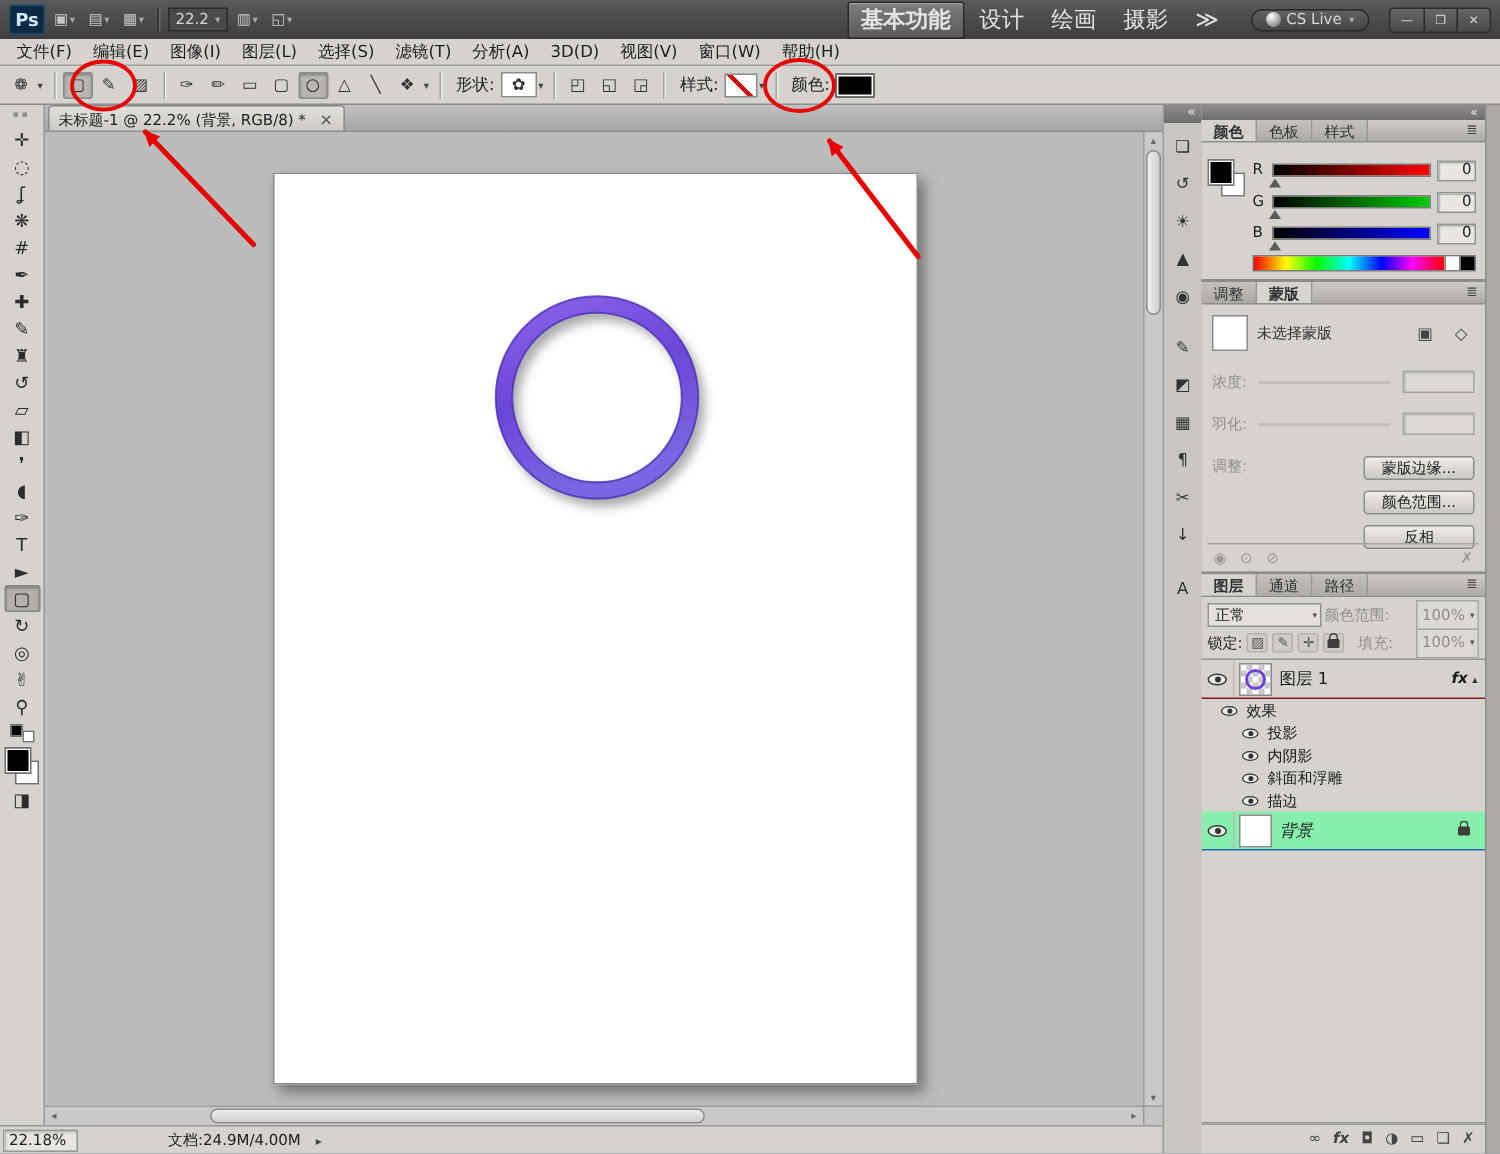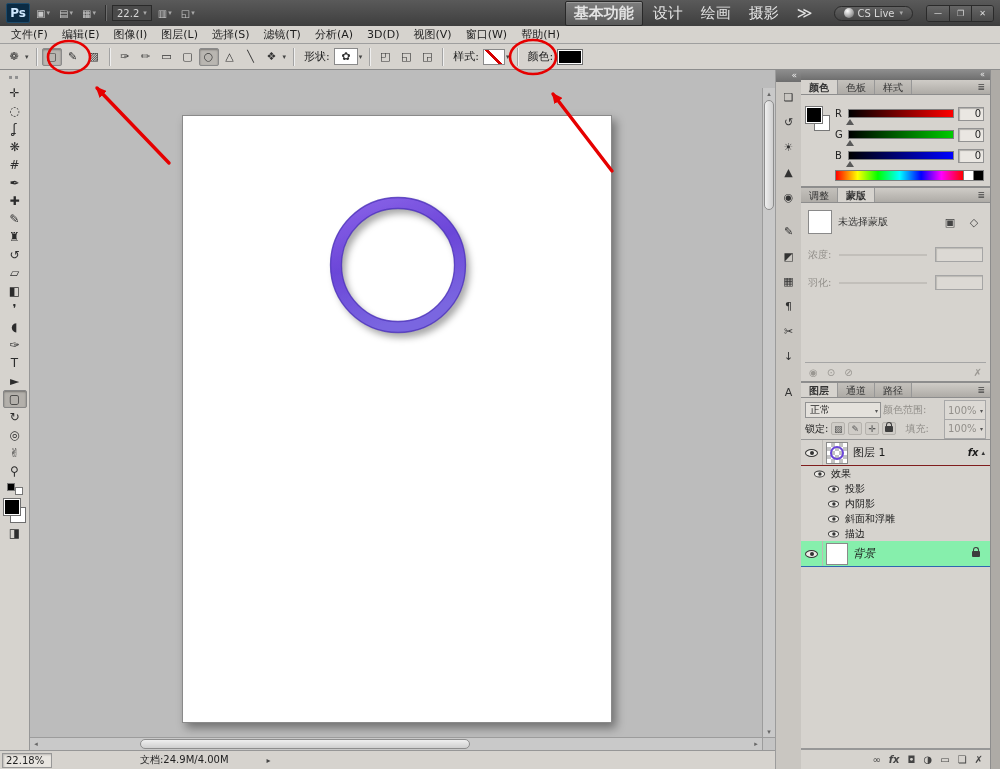--- a/index.html
+++ b/index.html
@@ -89,21 +89,21 @@
   .hscroll { position:absolute; left:30px; top:737px; width:732px; height:13px; background:#c9c9c9;
     border-top:1px solid #9c9c9c; font-size:7px; color:#666; }
   .hthumb { position:absolute; left:110px; top:1px; width:330px; height:10px;
     background:linear-gradient(#efefef,#cfcfcf); border:1px solid #8d8d8d; border-radius:5px; }
   .harrow { position:absolute; top:0; width:12px; height:12px; display:flex; align-items:center; justify-content:center; }
   .scroll-corner { position:absolute; left:762px; top:737px; width:13px; height:13px; background:#c4c4c4;
     border-left:1px solid #9c9c9c; border-top:1px solid #9c9c9c; }
 
   
   .statusbar { position:absolute; left:0; top:750px; width:775px; height:19px; background:#d6d3ce;
-    border-top:1px solid #979797; display:flex; align-items:center; font-size:10px; padding-left:2px;gap:28px; }
+    border-top:1px solid #979797; display:flex; align-items:center; font-size:10px; padding-left:2px; }
   .zoom-box { width:50px; height:15px; background:#e8e5e0; border:1px solid #979797;
     box-shadow:inset 1px 1px 2px rgba(0,0,0,.2); display:flex; align-items:center; padding-left:3px; }
   .doc-info { margin-left:60px; color:#222; }
   .status-caret { margin-left:10px; font-size:8px; color:#444; }
 
   
   .dockstrip { position:absolute; left:775px; top:70px; width:26px; height:699px; background:#c9c6c1;
     border-left:1px solid #9c9c9c; display:flex; flex-direction:column; align-items:center; }
   .dock-collapse { width:100%; height:12px; background:linear-gradient(#8d8d8d,#6e6e6e); color:#ececec;
     font-size:9px; line-height:11px; text-align:right; padding-right:4px; }
@@ -314,20 +314,26 @@
       <div class="ob-btn">◲</div>
     <div class="ob-sep"></div>
     <span class="ob-label">样式:</span>
     <div class="style-thumb"></div>
     <span class="ob-caret">▾</span>
     <div class="ob-sep"></div>
     <span class="ob-label">颜色:</span>
     <div class="color-swatch-btn"></div>
   </div>
 
+  <div class="tabrow">
+    <div class="doc-tab">
+      <span>未标题-1 @ 22.2% (背景, RGB/8) *</span>
+      <span class="tab-close">×</span>
+    </div>
+  </div>
 
   <div class="toolcol">
     <div class="tool-grip">▪▪</div>
     <div class="tool">✛</div>
       <div class="tool">◌</div>
       <div class="tool">ʆ</div>
       <div class="tool">❋</div>
       <div class="tool">#</div>
       <div class="tool">✒</div>
       <div class="tool">✚</div>
@@ -471,20 +477,28 @@
         <div class="mask-row">
           <span class="lbl-gray">浓度:</span>
           <div class="mask-groove"></div>
           <div class="mask-field"></div>
         </div>
         <div class="mask-row">
           <span class="lbl-gray">羽化:</span>
           <div class="mask-groove"></div>
           <div class="mask-field"></div>
         </div>
+        <div class="adjust-row">
+          <span class="lbl-gray">调整:</span>
+          <div class="mask-btns">
+            <div class="mask-btn">蒙版边缘...</div>
+              <div class="mask-btn">颜色范围...</div>
+              <div class="mask-btn">反相</div>
+          </div>
+        </div>
         <div class="mask-footer">
           <span class="lf-icon">◉</span>
           <span class="lf-icon">⊙</span>
           <span class="lf-icon">⊘</span>
           <span class="lf-icon trash">✗</span>
         </div>
       </div>
     </div>
     <div class="panel-gap"></div>
 

